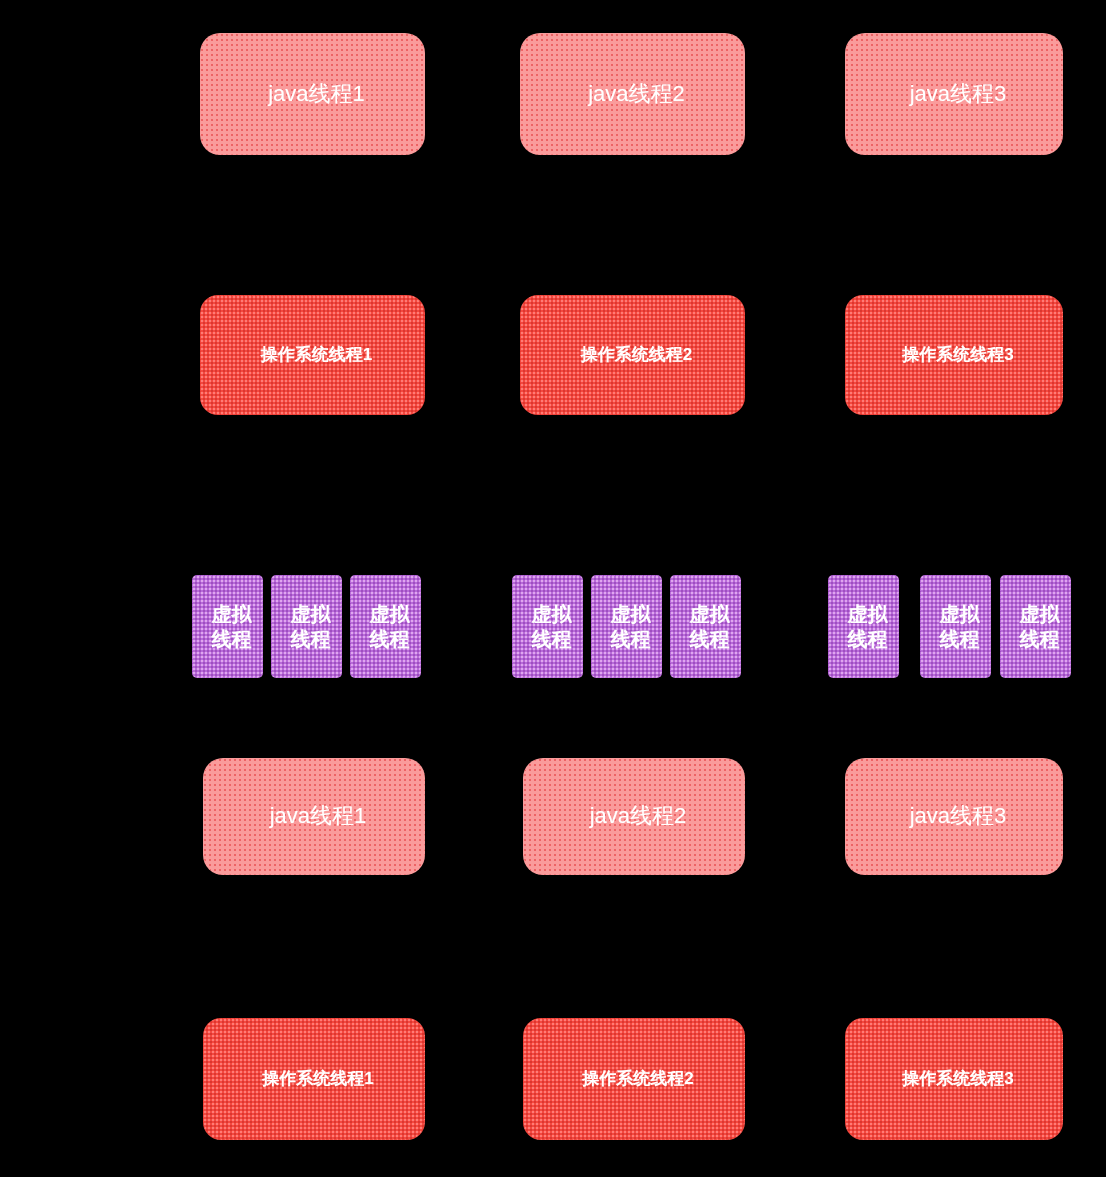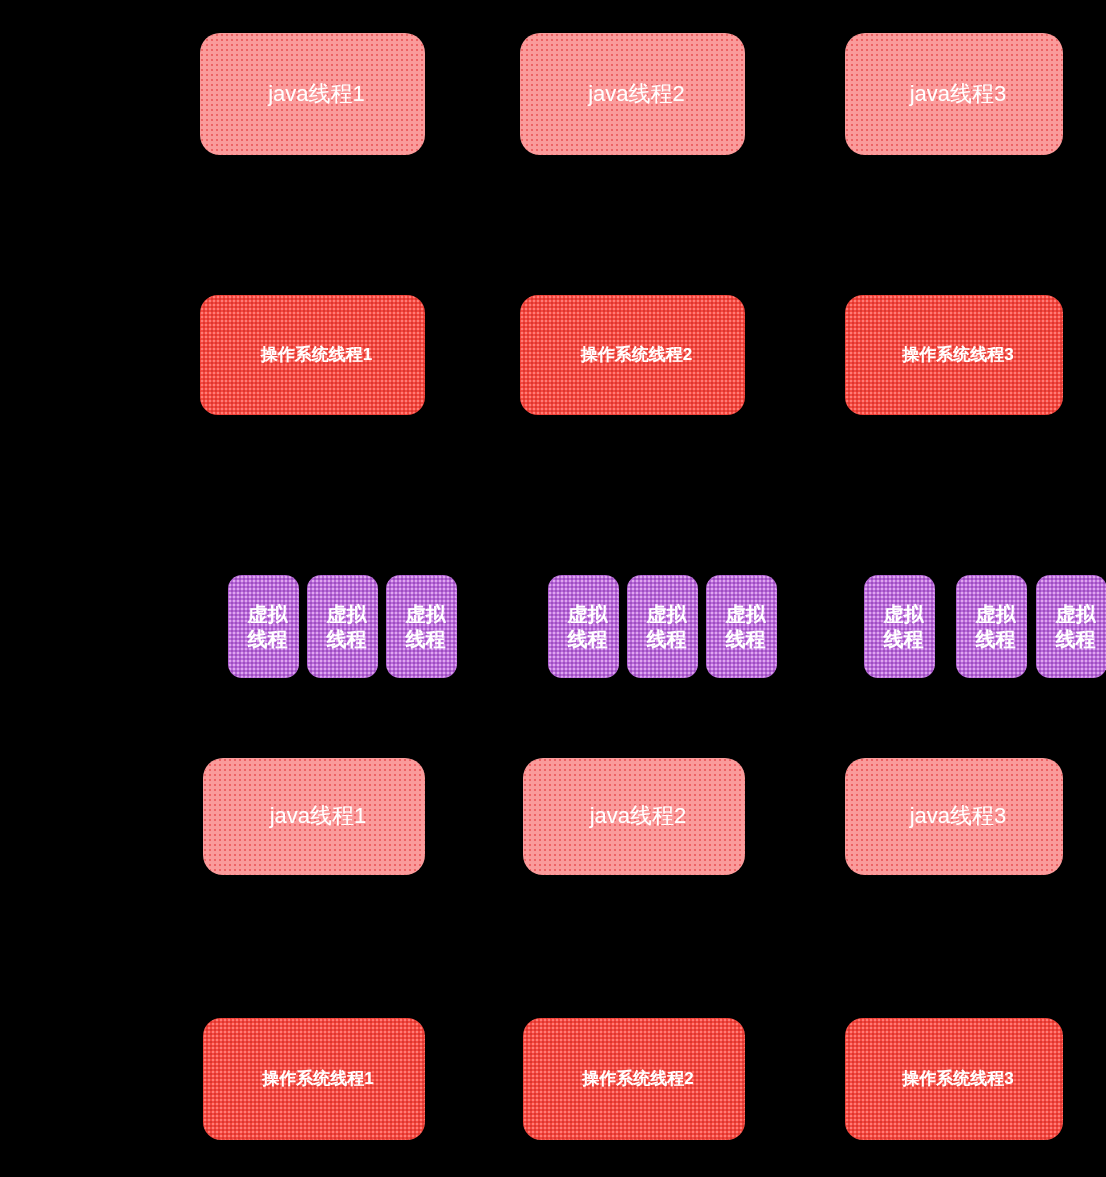--- a/index.html
+++ b/index.html
@@ -68,23 +68,22 @@
   
   .node-virtual {
     background-color: #b86ad9;
     background-image:
       radial-gradient(circle at 1px 1px, rgba(226,170,240,0.95) 1px, transparent 1.2px),
       radial-gradient(circle at 3px 3px, rgba(140,60,175,0.6) 1px, transparent 1.2px);
     background-size: 4px 4px, 4px 4px;
     border: 1px dotted rgba(184,106,217,0.9);
     font-size: 20px;
     font-weight: bold;
-    border-radius: 14px;
+    border-radius: 5px;
     text-shadow: 0 0 1px rgba(255,255,255,0.35);
-    margin-left: 36px;
   }
 
   .node-label {
     display: block;
     white-space: pre-line;
     padding: 0 4px;
   }
 </style>
 </head>
 <body>

